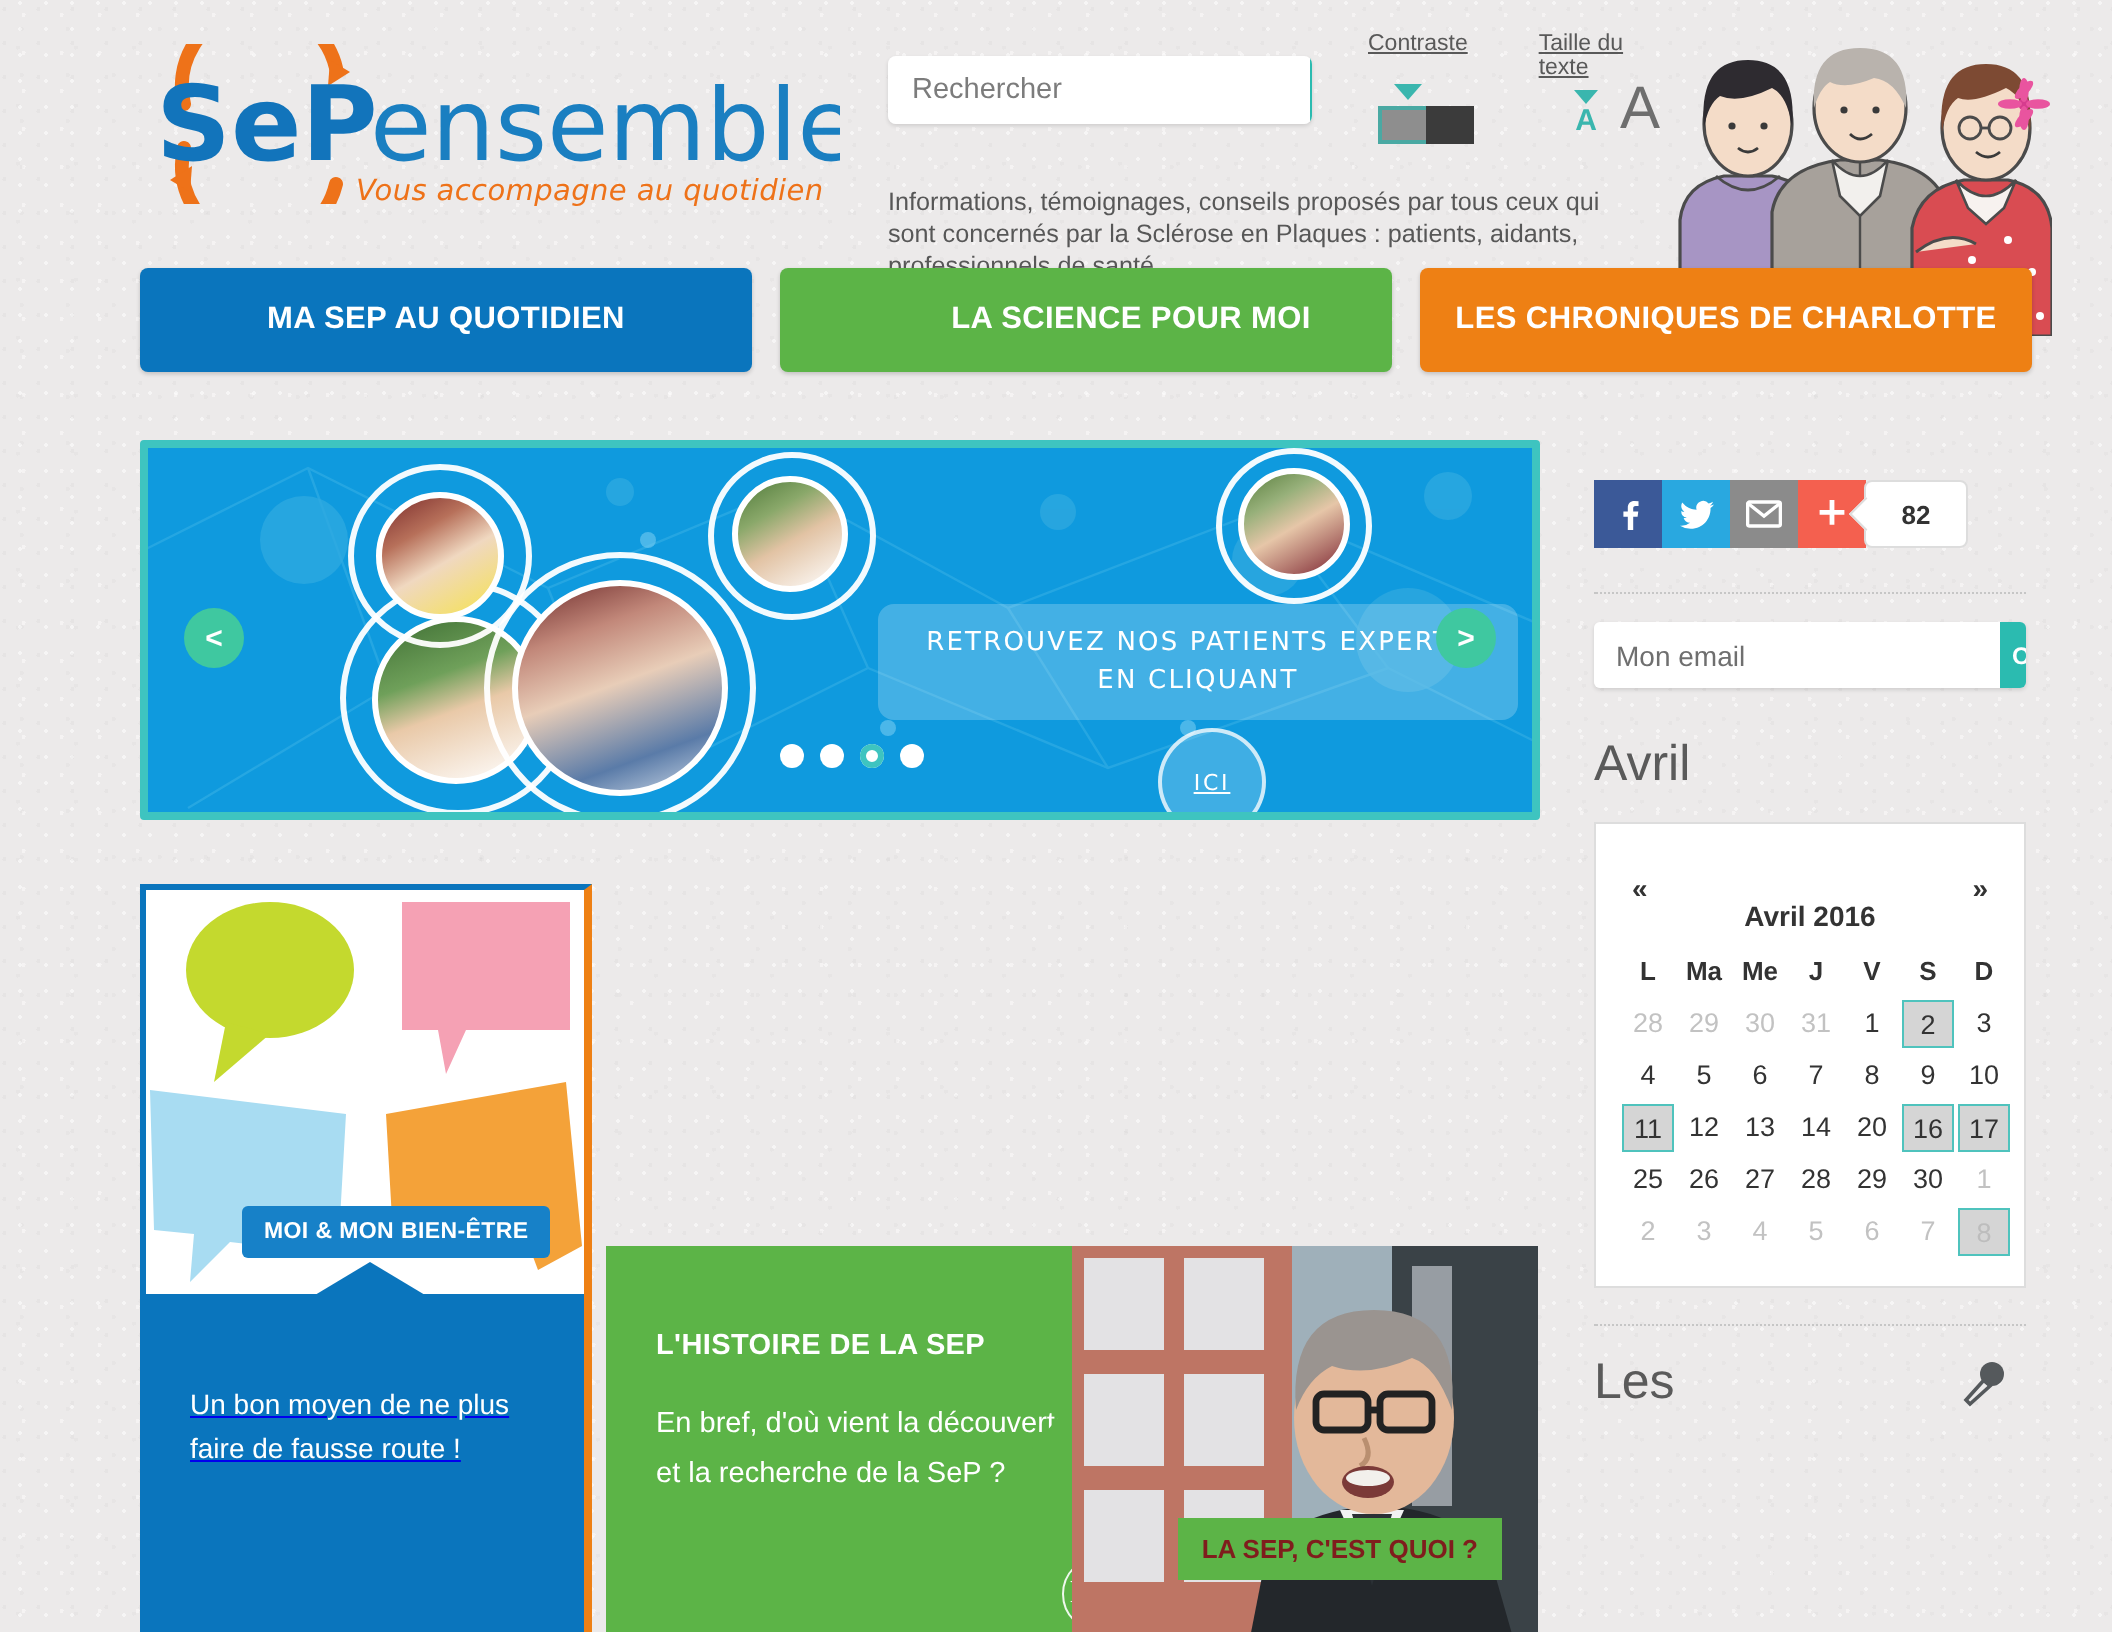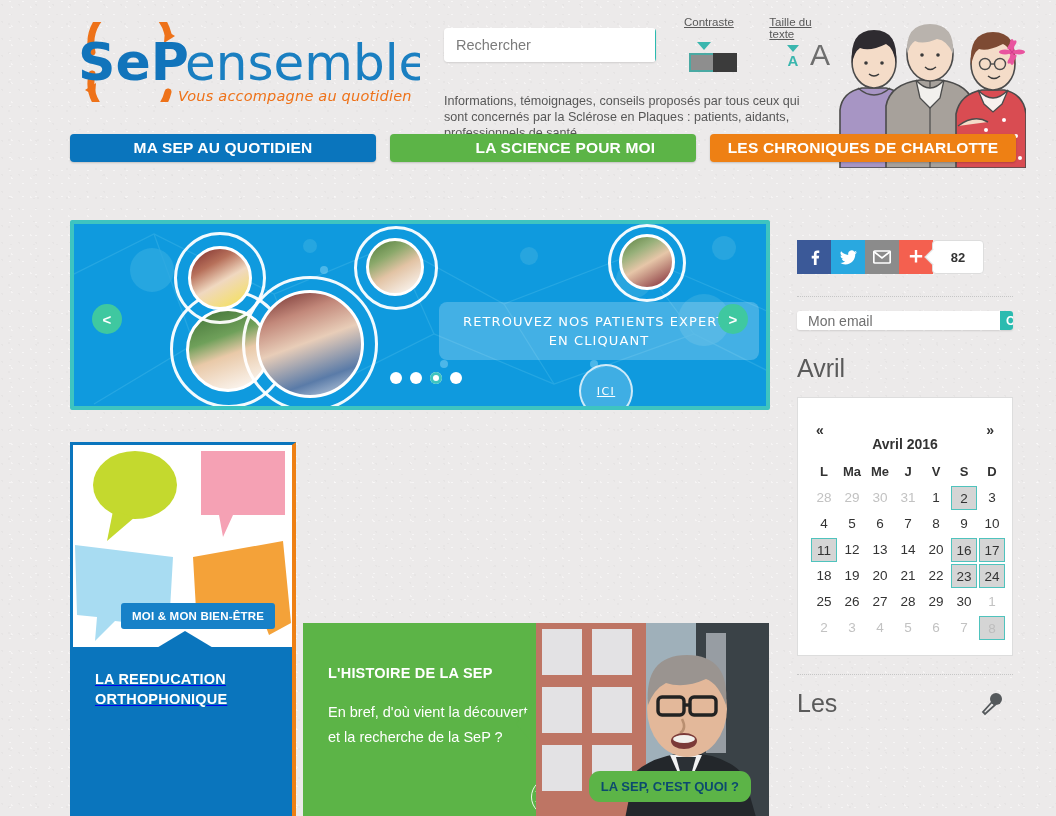--- a/index.html
+++ b/index.html
@@ -73,21 +73,21 @@
   }
   .ts-small span { font-size:15px; color:#3ab6ae; font-weight:600; line-height:1; }
   .ts-big { font-size:30px; color:#6e6e6e; line-height:1; font-weight:400; }
 
   .people-illustration { position:absolute; right:30px; top:18px; width:198px; height:150px; }
 
   
   .nav { position:absolute; left:70px; top:134px; display:flex; gap:14px; }
   .nav a {
     display:flex; align-items:center; justify-content:center;
-    height:28px; border-radius:4px; color:#fff; text-decoration:none;
+    height:52px; border-radius:4px; color:#fff; text-decoration:none;
     font-weight:bold; font-size:15.5px; letter-spacing:.2px;
     font-family:"Liberation Sans", sans-serif;
     box-shadow:0 1px 2px rgba(0,0,0,.18);
   }
   .nav-0 { width:306px; background:#0a75bd; }
   .nav-1 { width:306px; background:#5cb447;padding-left:45px; }
   .nav-2 { width:306px; background:#ee8014; }
 
   
   .main { position:absolute; top:180px; left:0; width:1056px; height:636px; }
@@ -162,22 +162,22 @@
     border-top:23px solid transparent; border-bottom:23px solid transparent;
     border-right:20px solid #5cb447; z-index:3;
   }
   .cg-new {
     position:absolute; left:228px; top:155px; width:38px; height:38px; border-radius:50%;
     border:1.5px solid rgba(255,255,255,.9); color:#fff;
     display:flex; align-items:center; justify-content:center;
     font-size:16px; font-family:"Liberation Serif", serif;
   }
   .cg-tag {
-    position:absolute; right:18px; bottom:22px; background:#5cb447; color:#0c4a6e;
-    font-size:13px; font-weight:bold; padding:8px 12px; z-index:3; white-space:nowrap;border-radius:11px;
+    position:absolute; right:18px; bottom:34px; background:#5cb447; color:#7f1d1d;
+    font-size:13px; font-weight:bold; padding:8px 12px; z-index:3; white-space:nowrap;
   }
 
   
   .sidebar { position:absolute; left:797px; top:60px; width:216px; }
   .social { display:flex; align-items:center; height:34px; }
   .social .sbtn {
     width:34px; height:34px; display:flex; align-items:center; justify-content:center;
     color:#fff; cursor:pointer; border:0; padding:0;
   }
   .sb-fb { background:#3b5998; }
@@ -196,21 +196,21 @@
     background:#fff; border-left:1px solid #ddd; border-bottom:1px solid #ddd;
     transform:rotate(45deg);
   }
 
   .divider { border-top:1px dotted #c6c6c6; margin:22px 0 14px 0; }
 
   .side-title {
     font-size:25px; color:#5a5a5a; font-weight:400; line-height:29px;
     font-family:"Liberation Sans", sans-serif; margin:0 0 14px 0;
   }
-  .newsletter { display:flex; height:19px; border-radius:3px; overflow:hidden; box-shadow:0 1px 2px rgba(0,0,0,.12); }
+  .newsletter { display:flex; height:33px; border-radius:3px; overflow:hidden; box-shadow:0 1px 2px rgba(0,0,0,.12); }
   .newsletter input {
     flex:1; border:0; outline:0; padding:0 11px; font-size:14px; color:#555; background:#fff;
     font-family:"Liberation Sans", sans-serif;
   }
   .newsletter input::placeholder { color:#6f6f6f; }
   .newsletter button {
     width:36px; background:#2bbbb0; color:#fff; border:0; cursor:pointer;
     font-size:12px; font-weight:bold; font-family:"Liberation Sans", sans-serif;
   }
 
@@ -433,21 +433,21 @@
           <path d="M128 6 L212 6 L212 70 L160 70 L150 92 L146 70 L128 70 Z" fill="#f5a1b4"></path>
 
           <path d="M2 100 L100 112 L96 182 L42 176 L22 196 L24 172 L4 170 Z" fill="#a8dcf2"></path>
 
           <path d="M120 112 L210 96 L218 178 L196 190 L190 174 L124 182 Z" fill="#f4a239"></path>
         </svg>
         <span class="badge-biendetre">MOI &amp; MON BIEN-ÊTRE</span>
       </div>
       <div class="notch-up"></div>
       <div class="card-left-body">
-        <h3>LA REEDUCATION ORTHOPHONIQUE</h3>
+        <p>Un bon moyen de ne plus faire de fausse route !</p>
       </div>
     </a>
 
     <a class="card-green" href="#">
       <div class="cg-text">
         <h3>L'HISTOIRE DE LA SEP</h3>
         <p>En bref, d'où vient la découverte et la recherche de la SeP ?</p>
       </div>
       <div class="cg-new">New</div>
       <div class="cg-arrow"></div>
@@ -564,29 +564,20 @@
               <tr>
                 <td class="evt"><span>11</span></td>
                 <td class=""><span>12</span></td>
                 <td class=""><span>13</span></td>
                 <td class=""><span>14</span></td>
                 <td class=""><span>20</span></td>
                 <td class="evt"><span>16</span></td>
                 <td class="evt"><span>17</span></td>
               </tr>
               <tr>
-                <td class=""><span>18</span></td>
-                <td class=""><span>19</span></td>
-                <td class=""><span>20</span></td>
-                <td class=""><span>21</span></td>
-                <td class=""><span>22</span></td>
-                <td class="evt"><span>23</span></td>
-                <td class="evt"><span>24</span></td>
-              </tr>
-              <tr>
                 <td class=""><span>25</span></td>
                 <td class=""><span>26</span></td>
                 <td class=""><span>27</span></td>
                 <td class=""><span>28</span></td>
                 <td class=""><span>29</span></td>
                 <td class=""><span>30</span></td>
                 <td class="muted"><span>1</span></td>
               </tr>
               <tr>
                 <td class="muted"><span>2</span></td>

